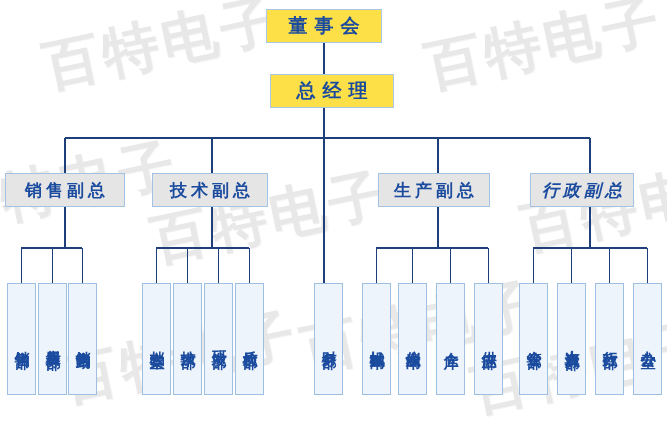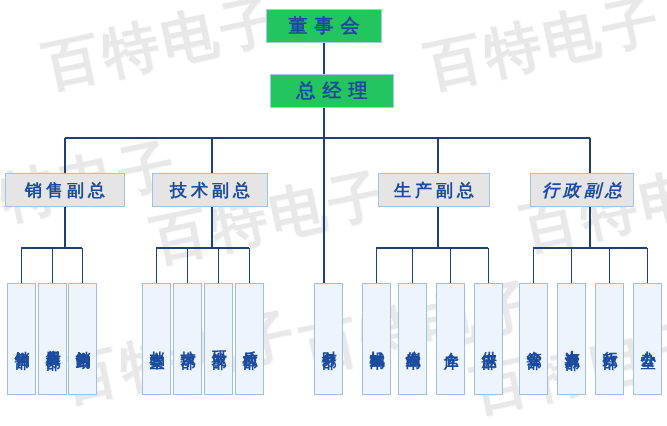--- a/index.html
+++ b/index.html
@@ -47,21 +47,21 @@
     align-items:center;
     justify-content:center;
     box-shadow:0 0 0 0 rgba(0,0,0,0);
   }
   .node.lvl1{
     height:34px;
     font-size:19px;
     font-weight:700;
     letter-spacing:7px;
     text-indent:7px;
-    background:#22c55e;
+    background:#fde047;
     border-color:#a9c8e6;
   }
   .node.lvl2{
     height:34px;
     font-size:17px;
     font-weight:700;
     letter-spacing:4px;
     text-indent:4px;
     background:#e5e5e5;
     border-color:#a2c3e4;

